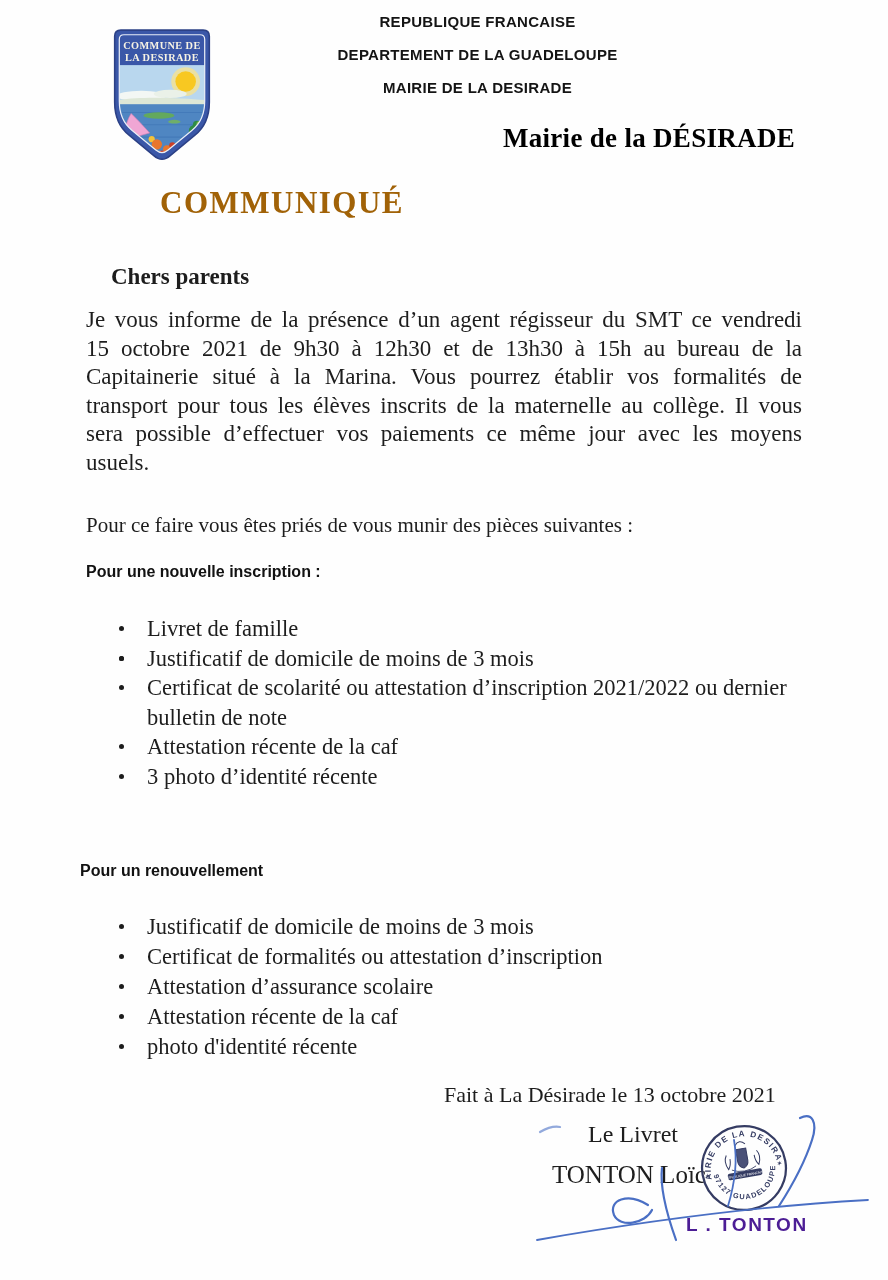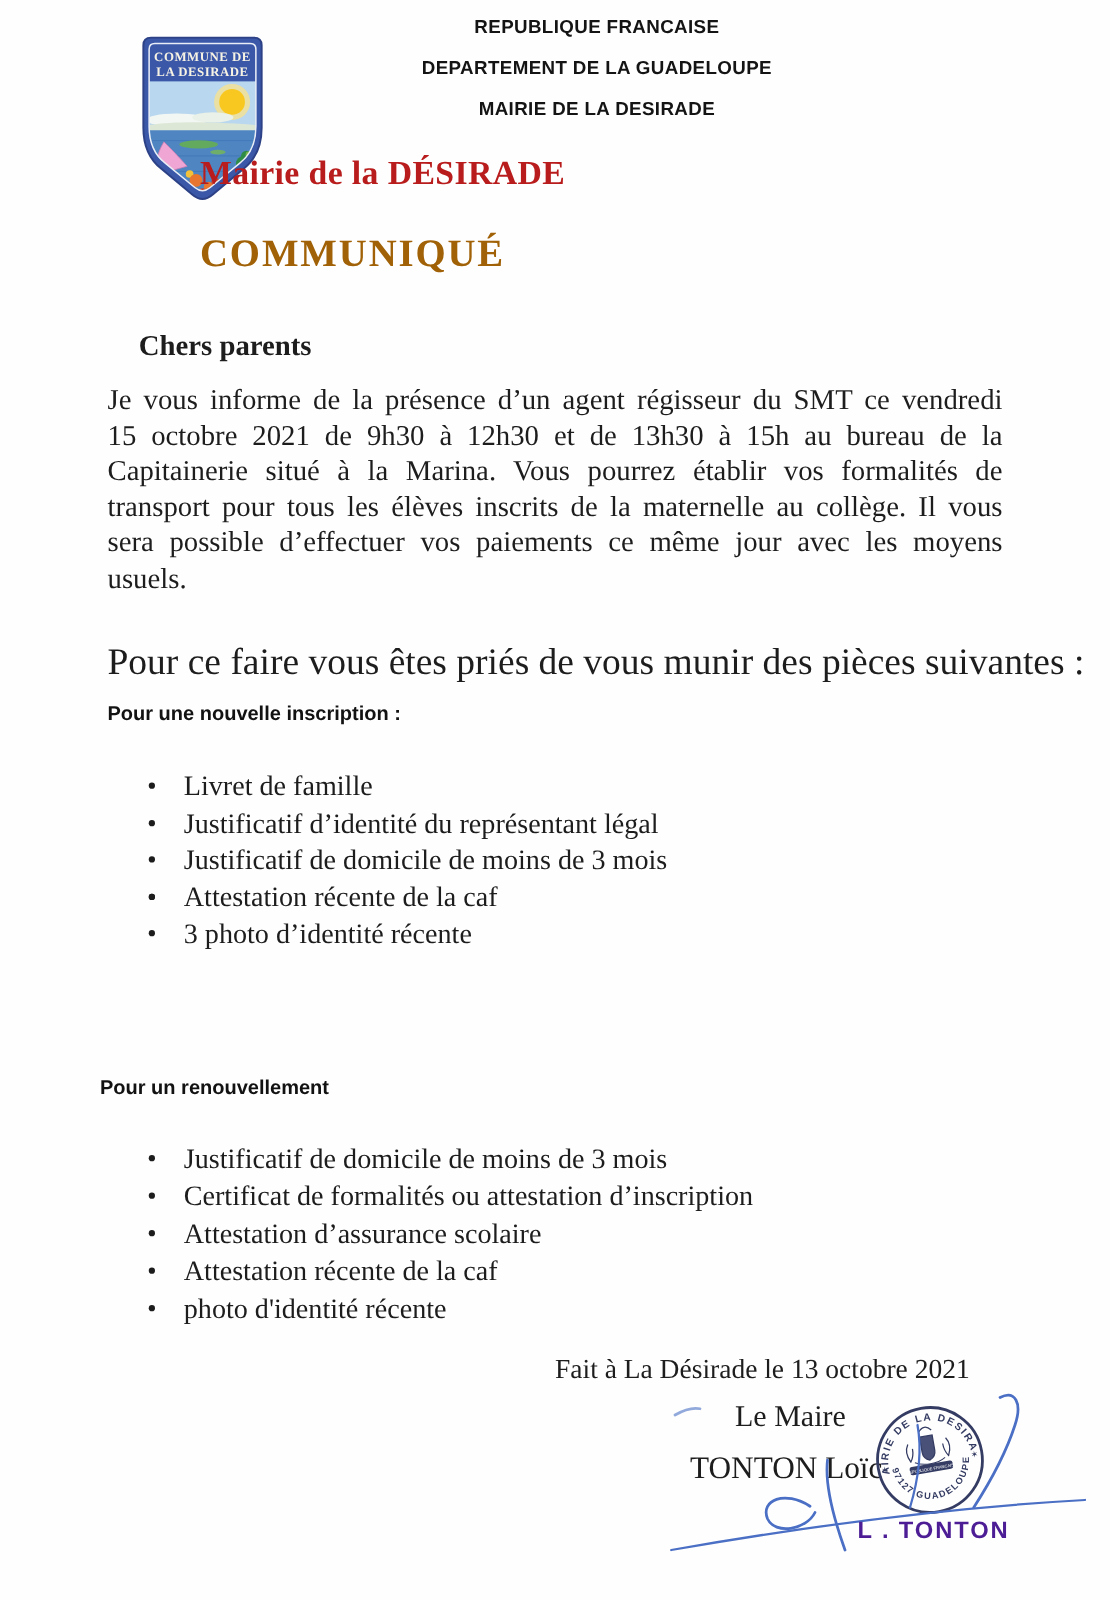--- a/index.html
+++ b/index.html
@@ -17,39 +17,39 @@
   
   .gov-header{
     left:160px;top:11px;width:635px;
     text-align:center;
     font-family:"Liberation Sans", sans-serif;
     font-weight:bold;font-size:15px;color:#141414;
   }
   .gov-header .gov-line{line-height:22px;margin-bottom:11px;letter-spacing:.3px;}
 
   .org-title{
-    left:160px;top:123px;width:635px;text-align:left;
-    font-weight:bold;font-size:27px;color:#b91c1c;letter-spacing:.3px;
+    left:160px;top:123px;width:635px;text-align:right;
+    font-weight:bold;font-size:27px;color:#000000;letter-spacing:.3px;
   }
   .doc-title{
     left:160px;top:185px;width:635px;text-align:left;
     font-weight:bold;font-size:31px;color:#a16207;letter-spacing:1.5px;
   }
 
   
   .crest{left:110px;top:26px;}
 
   
   .salutation{left:88px;top:264px;font-weight:bold;font-size:23px;margin-left:23px;}
   .intro{
     left:86px;top:306px;width:716px;
     font-size:23px;line-height:28.5px;
     text-align:justify;word-spacing:2px;margin:0;
   }
-  .instruction{left:86px;top:513px;font-size:30px;margin:0;}
+  .instruction{left:86px;top:513px;font-size:21px;margin:0;}
 
   .section-heading{
     font-family:"Liberation Sans", sans-serif;
     font-weight:bold;font-size:16px;color:#121212;margin:0;text-align:center;
   }
   .heading-1{left:86px;top:563px;}
   .heading-2{left:80px;top:862px;}
 
   ul.doc-list{
     list-style:none;margin:0;padding:0;width:716px;
@@ -134,38 +134,38 @@
   <div class="abs org-title">Mairie de la DÉSIRADE</div>
   <div class="abs doc-title">COMMUNIQUÉ</div>
 
   <div class="abs salutation">Chers parents</div>
   <p class="abs intro">Je vous informe de la présence d’un agent régisseur du SMT ce vendredi 15 octobre 2021 de 9h30 à 12h30 et de 13h30 à 15h au bureau de la Capitainerie situé à la Marina. Vous pourrez établir vos formalités de transport pour tous les élèves inscrits de la maternelle au collège. Il vous sera possible d’effectuer vos paiements ce même jour avec les moyens usuels.</p>
   <p class="abs instruction">Pour ce faire vous êtes priés de vous munir des pièces suivantes :</p>
 
   <h2 class="abs section-heading heading-1">Pour une nouvelle inscription :</h2>
   <ul class="abs doc-list list-1">
     <li><span class="bullet"></span><span>Livret de famille</span></li>
-    <li><span class="bullet"></span><span>Justificatif d’identité du représentant légal</span></li>
+    <li><span class="bullet"></span></li>
     <li><span class="bullet"></span><span>Justificatif de domicile de moins de 3 mois</span></li>
-    <li><span class="bullet"></span></li>
+    <li><span class="bullet"></span><span>Certificat de scolarité ou attestation d’inscription 2021/2022 ou dernier bulletin de note</span></li>
     <li><span class="bullet"></span><span>Attestation récente de la caf</span></li>
     <li><span class="bullet"></span><span>3 photo d’identité récente</span></li>
   </ul>
 
   <h2 class="abs section-heading heading-2">Pour un renouvellement</h2>
   <ul class="abs doc-list list-2">
     <li><span class="bullet"></span><span>Justificatif de domicile de moins de 3 mois</span></li>
     <li><span class="bullet"></span><span>Certificat de formalités ou attestation d’inscription</span></li>
     <li><span class="bullet"></span><span>Attestation d’assurance scolaire</span></li>
     <li><span class="bullet"></span><span>Attestation récente de la caf</span></li>
     <li><span class="bullet"></span><span>photo d'identité récente</span></li>
   </ul>
 
   <div class="abs date-line">Fait à La Désirade le 13 octobre 2021</div>
-  <div class="abs signer-title">Le Maire</div>
+  <div class="abs signer-title">Le Livret</div>
   <div class="abs signer-name">TONTON Loïc</div>
 
   <svg class="abs stamp" width="92" height="92" viewBox="0 0 90 90">
     <defs>
       <path id="arcTop" d="M 12,47 A 33,33 0 1 1 78,47"></path>
       <path id="arcBot" d="M 14.5,45 A 30.5,30.5 0 0 0 75.5,45"></path>
     </defs>
     <circle cx="45" cy="45" r="41" fill="none" stroke="#353c63" stroke-width="2.2"></circle>
     <text font-family="Liberation Sans, sans-serif" font-weight="bold" font-size="8" letter-spacing="1.4" fill="#353c63">
       <textPath href="#arcTop" startOffset="50%" text-anchor="middle">MAIRIE DE LA DESIRADE</textPath>

